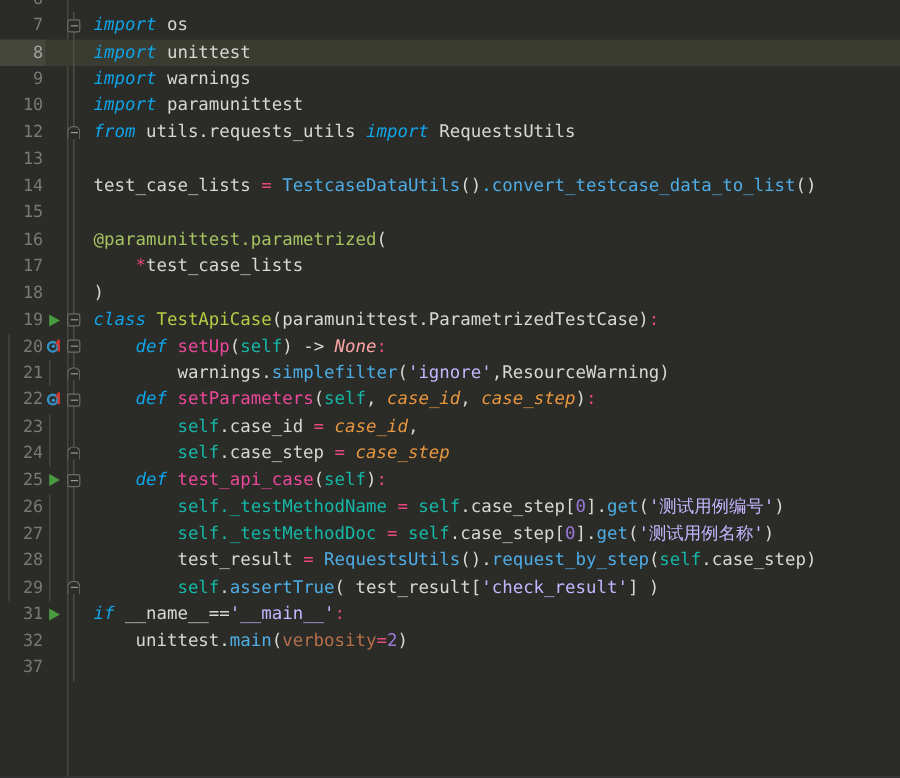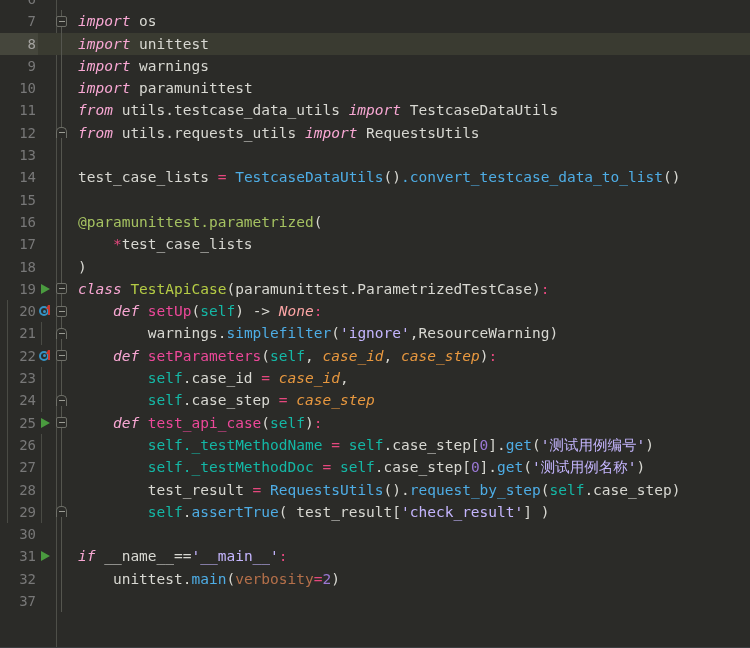--- a/index.html
+++ b/index.html
@@ -189,21 +189,21 @@
   
   .iguide {
     position: absolute;
     top: 0;
     width: 1px;
     height: 22.3px;
     background: #4a4b45;
   }
 
   
-  .kw      { color: #f9a8d4; font-style: italic; }   
+  .kw      { color: #0ea5e9; font-style: italic; }   
   .plain   { color: #d8d8d2; }
   .fn      { color: #4eade5; }
   .defname { color: #ec4899; }                       
   .clsname { color: #b5cc45; }                       
   .deco    { color: #a5c261; }                       
   .self    { color: #14b8a6; font-style: normal; }   
   .op      { color: #e5487e; }                       
   .str     { color: #c4b5fd; }                       
   .num     { color: #9a78d4; }                       
   .none    { color: #fca5a5; font-style: italic; }   
@@ -215,37 +215,35 @@
 
 <div id="editor-root">
   <div id="gutter-bg"></div>
   <div id="fold-rail"></div>
   <div id="content" style="margin-top: -12px;">
       <div class="row"><div class="lineno">6</div><div class="rungutter"></div><div class="foldgutter"></div><div class="code"></div></div>
       <div class="row"><div class="lineno">7</div><div class="rungutter"></div><div class="foldgutter"><div class="fold-seg"></div><div class="fold-box"></div></div><div class="code"><span class="kw">import</span><span class="plain"> os</span></div></div>
       <div class="row current"><div class="lineno">8</div><div class="rungutter"></div><div class="foldgutter"><div class="fold-seg"></div></div><div class="code"><span class="kw">import</span><span class="plain"> unittest</span></div></div>
       <div class="row"><div class="lineno">9</div><div class="rungutter"></div><div class="foldgutter"><div class="fold-seg"></div></div><div class="code"><span class="kw">import</span><span class="plain"> warnings</span></div></div>
       <div class="row"><div class="lineno">10</div><div class="rungutter"></div><div class="foldgutter"><div class="fold-seg"></div></div><div class="code"><span class="kw">import</span><span class="plain"> paramunittest</span></div></div>
-      <div class="row"><div class="lineno">11</div><div class="rungutter"></div><div class="foldgutter"><div class="fold-seg"></div></div><div class="code"><span class="kw">from</span><span class="plain"> utils.testcase_data_utils </span><span class="kw">import</span><span class="plain"> TestcaseDataUtils</span></div></div>
       <div class="row"><div class="lineno">12</div><div class="rungutter"></div><div class="foldgutter"><div class="fold-seg"></div><div class="fold-end"></div></div><div class="code"><span class="kw">from</span><span class="plain"> utils.requests_utils </span><span class="kw">import</span><span class="plain"> RequestsUtils</span></div></div>
       <div class="row"><div class="lineno">13</div><div class="rungutter"></div><div class="foldgutter"><div class="fold-seg"></div></div><div class="code"></div></div>
       <div class="row"><div class="lineno">14</div><div class="rungutter"></div><div class="foldgutter"><div class="fold-seg"></div></div><div class="code"><span class="plain">test_case_lists </span><span class="op">=</span><span class="plain"> </span><span class="fn">TestcaseDataUtils</span><span class="plain">()</span><span class="fn">.</span><span class="fn">convert_testcase_data_to_list</span><span class="plain">()</span></div></div>
       <div class="row"><div class="lineno">15</div><div class="rungutter"></div><div class="foldgutter"><div class="fold-seg"></div></div><div class="code"></div></div>
       <div class="row"><div class="lineno">16</div><div class="rungutter"></div><div class="foldgutter"><div class="fold-seg"></div></div><div class="code"><span class="deco">@paramunittest.parametrized</span><span class="plain">(</span></div></div>
       <div class="row"><div class="lineno">17</div><div class="rungutter"></div><div class="foldgutter"><div class="fold-seg"></div></div><div class="code"><span class="plain">    </span><span class="op">*</span><span class="plain">test_case_lists</span></div></div>
       <div class="row"><div class="lineno">18</div><div class="rungutter"></div><div class="foldgutter"><div class="fold-seg"></div></div><div class="code"><span class="plain">)</span></div></div>
       <div class="row"><div class="lineno">19</div><div class="rungutter"><div class="run-icon"></div></div><div class="foldgutter"><div class="fold-seg"></div><div class="fold-box"></div></div><div class="code"><span class="kw">class</span><span class="plain"> </span><span class="clsname">TestApiCase</span><span class="plain">(paramunittest.ParametrizedTestCase)</span><span class="op">:</span></div></div>
       <div class="row"><div class="lineno">20</div><div class="rungutter"><div class="override-icon"><span class="ring"></span><span class="dot"></span><span class="arrow"></span></div></div><div class="foldgutter"><div class="fold-seg"></div><div class="fold-box"></div></div><div class="code"><span class="iguide" style="left: 6.5px;"></span><span class="plain">    </span><span class="kw">def</span><span class="plain"> </span><span class="defname">setUp</span><span class="plain">(</span><span class="self">self</span><span class="plain">) -&gt; </span><span class="none">None</span><span class="op">:</span></div></div>
       <div class="row"><div class="lineno">21</div><div class="rungutter"></div><div class="foldgutter"><div class="fold-seg"></div><div class="fold-end"></div></div><div class="code"><span class="iguide" style="left: 6.5px;"></span><span class="iguide" style="left: 41.38px;"></span><span class="plain">        warnings</span><span class="plain">.</span><span class="fn">simplefilter</span><span class="plain">(</span><span class="str">'ignore'</span><span class="plain">,ResourceWarning)</span></div></div>
       <div class="row"><div class="lineno">22</div><div class="rungutter"><div class="override-icon"><span class="ring"></span><span class="dot"></span><span class="arrow"></span></div></div><div class="foldgutter"><div class="fold-seg"></div><div class="fold-box"></div></div><div class="code"><span class="iguide" style="left: 6.5px;"></span><span class="plain">    </span><span class="kw">def</span><span class="plain"> </span><span class="defname">setParameters</span><span class="plain">(</span><span class="self">self</span><span class="plain">, </span><span class="param">case_id</span><span class="plain">, </span><span class="param">case_step</span><span class="plain">)</span><span class="op">:</span></div></div>
       <div class="row"><div class="lineno">23</div><div class="rungutter"></div><div class="foldgutter"><div class="fold-seg"></div></div><div class="code"><span class="iguide" style="left: 6.5px;"></span><span class="iguide" style="left: 41.38px;"></span><span class="plain">        </span><span class="self">self</span><span class="plain">.case_id </span><span class="op">=</span><span class="plain"> </span><span class="param">case_id</span><span class="plain">,</span></div></div>
       <div class="row"><div class="lineno">24</div><div class="rungutter"></div><div class="foldgutter"><div class="fold-seg"></div><div class="fold-end"></div></div><div class="code"><span class="iguide" style="left: 6.5px;"></span><span class="iguide" style="left: 41.38px;"></span><span class="plain">        </span><span class="self">self</span><span class="plain">.case_step </span><span class="op">=</span><span class="plain"> </span><span class="param">case_step</span></div></div>
       <div class="row"><div class="lineno">25</div><div class="rungutter"><div class="run-icon"></div></div><div class="foldgutter"><div class="fold-seg"></div><div class="fold-box"></div></div><div class="code"><span class="iguide" style="left: 6.5px;"></span><span class="plain">    </span><span class="kw">def</span><span class="plain"> </span><span class="defname">test_api_case</span><span class="plain">(</span><span class="self">self</span><span class="plain">)</span><span class="op">:</span></div></div>
       <div class="row"><div class="lineno">26</div><div class="rungutter"></div><div class="foldgutter"><div class="fold-seg"></div></div><div class="code"><span class="iguide" style="left: 6.5px;"></span><span class="iguide" style="left: 41.38px;"></span><span class="plain">        </span><span class="self">self</span><span class="self">._testMethodName </span><span class="op">=</span><span class="plain"> </span><span class="self">self</span><span class="plain">.case_step[</span><span class="num">0</span><span class="plain">].</span><span class="fn">get</span><span class="plain">(</span><span class="str">'测试用例编号'</span><span class="plain">)</span></div></div>
       <div class="row"><div class="lineno">27</div><div class="rungutter"></div><div class="foldgutter"><div class="fold-seg"></div></div><div class="code"><span class="iguide" style="left: 6.5px;"></span><span class="iguide" style="left: 41.38px;"></span><span class="plain">        </span><span class="self">self</span><span class="self">._testMethodDoc </span><span class="op">=</span><span class="plain"> </span><span class="self">self</span><span class="plain">.case_step[</span><span class="num">0</span><span class="plain">].</span><span class="fn">get</span><span class="plain">(</span><span class="str">'测试用例名称'</span><span class="plain">)</span></div></div>
       <div class="row"><div class="lineno">28</div><div class="rungutter"></div><div class="foldgutter"><div class="fold-seg"></div></div><div class="code"><span class="iguide" style="left: 6.5px;"></span><span class="iguide" style="left: 41.38px;"></span><span class="plain">        test_result </span><span class="op">=</span><span class="plain"> </span><span class="fn">RequestsUtils</span><span class="plain">().</span><span class="fn">request_by_step</span><span class="plain">(</span><span class="self">self</span><span class="plain">.case_step)</span></div></div>
       <div class="row"><div class="lineno">29</div><div class="rungutter"></div><div class="foldgutter"><div class="fold-seg"></div><div class="fold-end"></div></div><div class="code"><span class="iguide" style="left: 6.5px;"></span><span class="iguide" style="left: 41.38px;"></span><span class="plain">        </span><span class="self">self</span><span class="plain">.</span><span class="fn">assertTrue</span><span class="plain">( test_result[</span><span class="str">'check_result'</span><span class="plain">] )</span></div></div>
-      <div class="row"><div class="lineno">30</div><div class="rungutter"></div><div class="foldgutter"><div class="fold-seg"></div></div><div class="code"></div></div>
       <div class="row"><div class="lineno">31</div><div class="rungutter"><div class="run-icon"></div></div><div class="foldgutter"><div class="fold-seg"></div></div><div class="code"><span class="kw">if</span><span class="plain"> __name__</span><span class="plain">==</span><span class="str">'__main__'</span><span class="op">:</span></div></div>
       <div class="row"><div class="lineno">32</div><div class="rungutter"></div><div class="foldgutter"><div class="fold-seg"></div></div><div class="code"><span class="plain">    unittest</span><span class="plain">.</span><span class="fn">main</span><span class="plain">(</span><span class="kwarg">verbosity</span><span class="op">=</span><span class="num">2</span><span class="plain">)</span></div></div>
       <div class="row"><div class="lineno">37</div><div class="rungutter"></div><div class="foldgutter"><div class="fold-seg"></div></div><div class="code"></div></div>
     </div>
 </div>
 
 </body></html>

